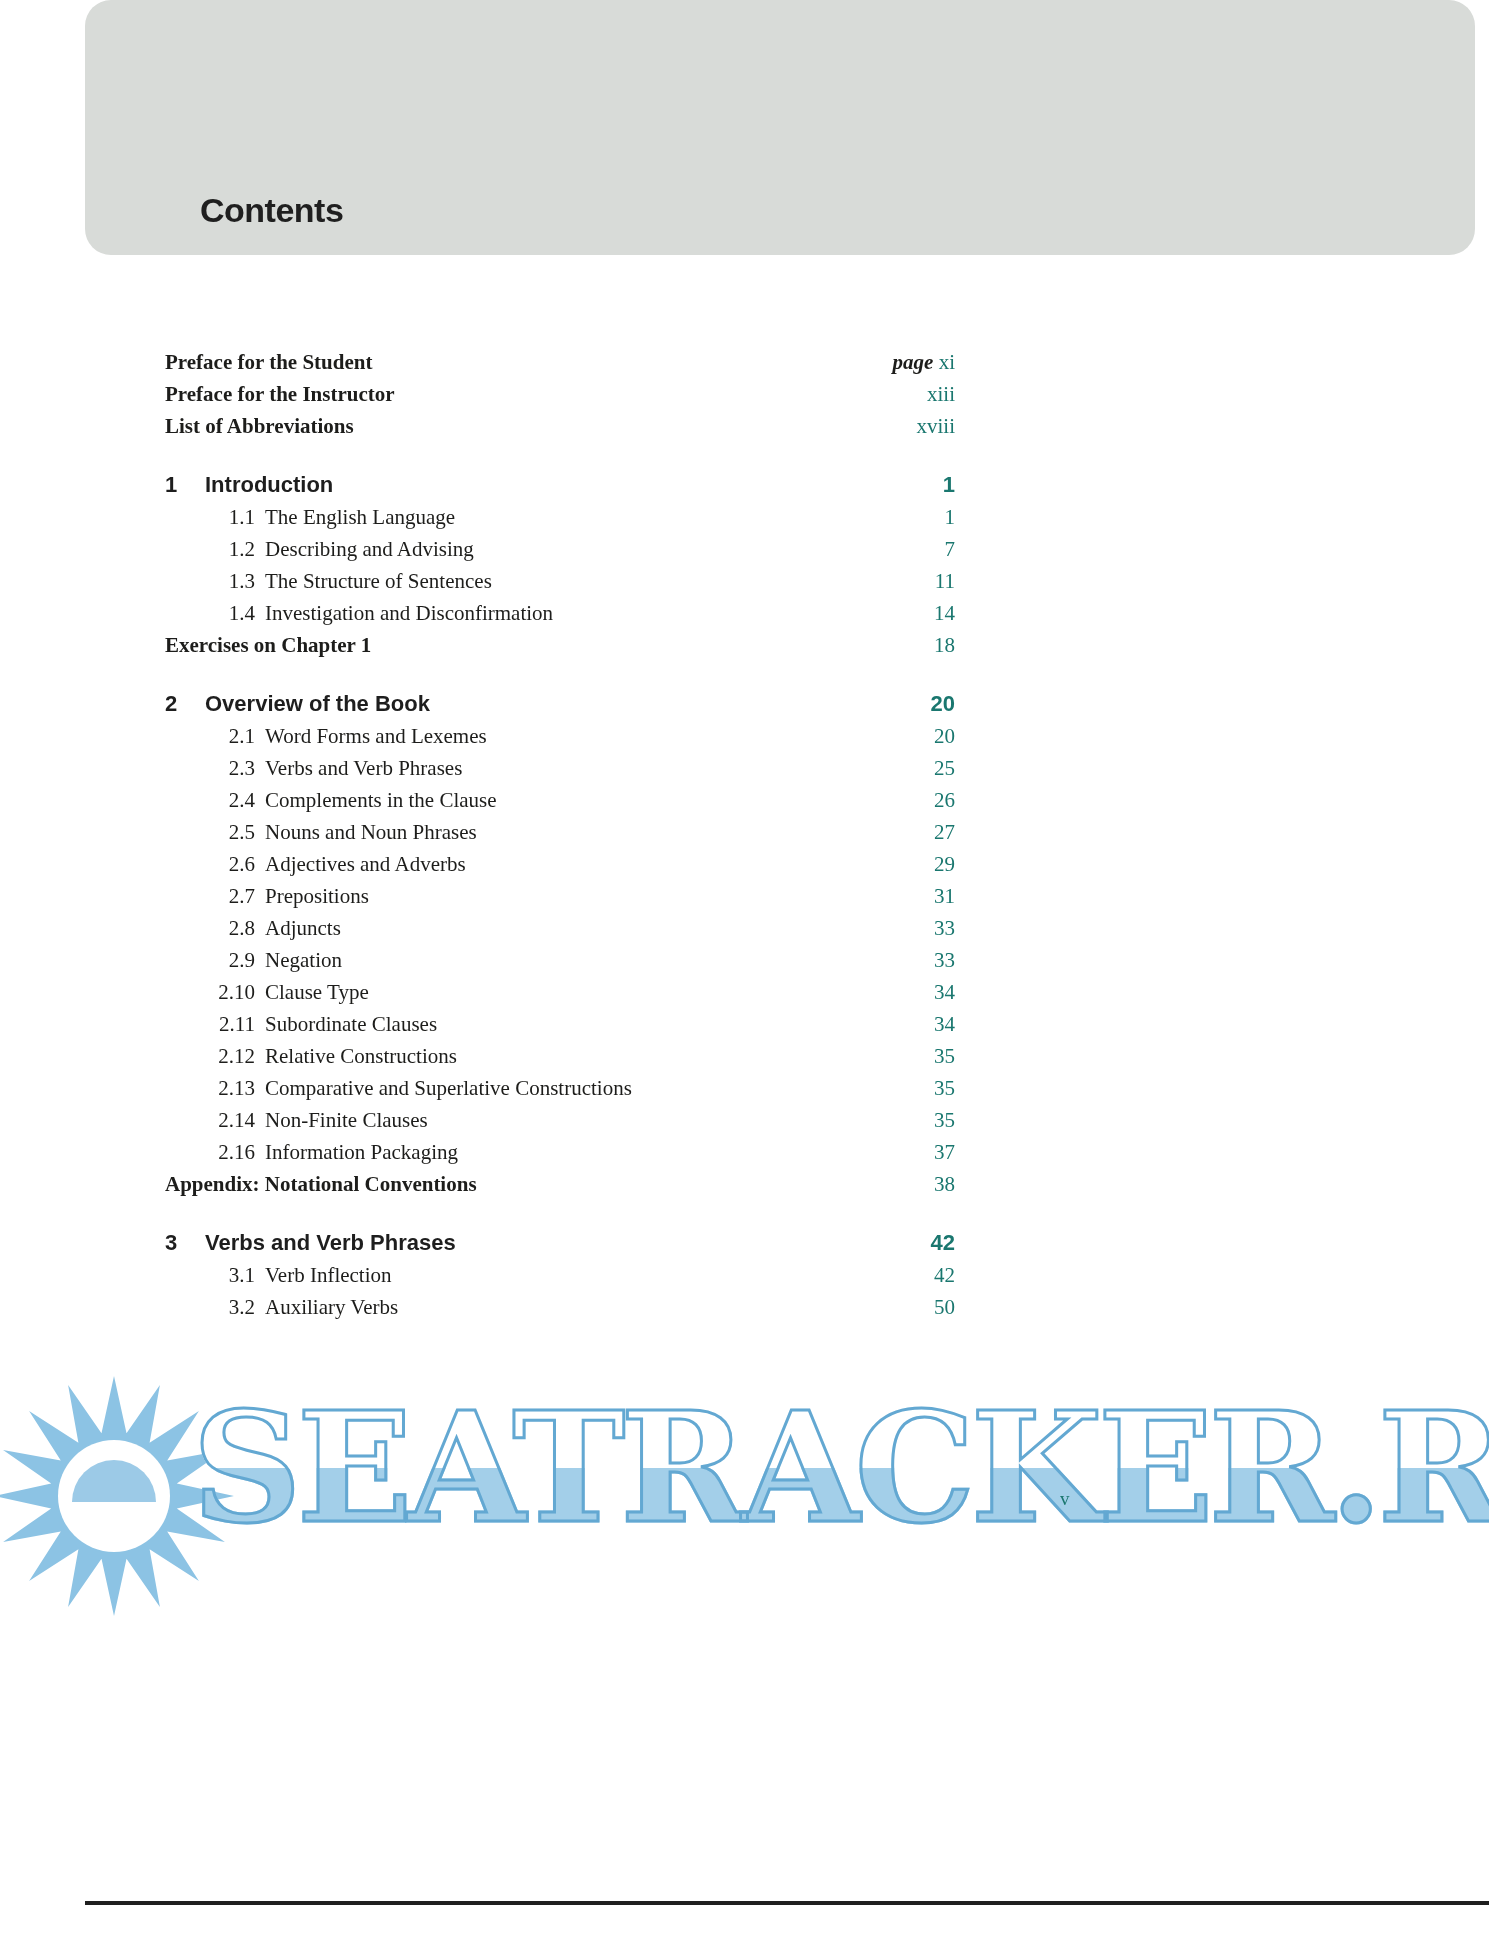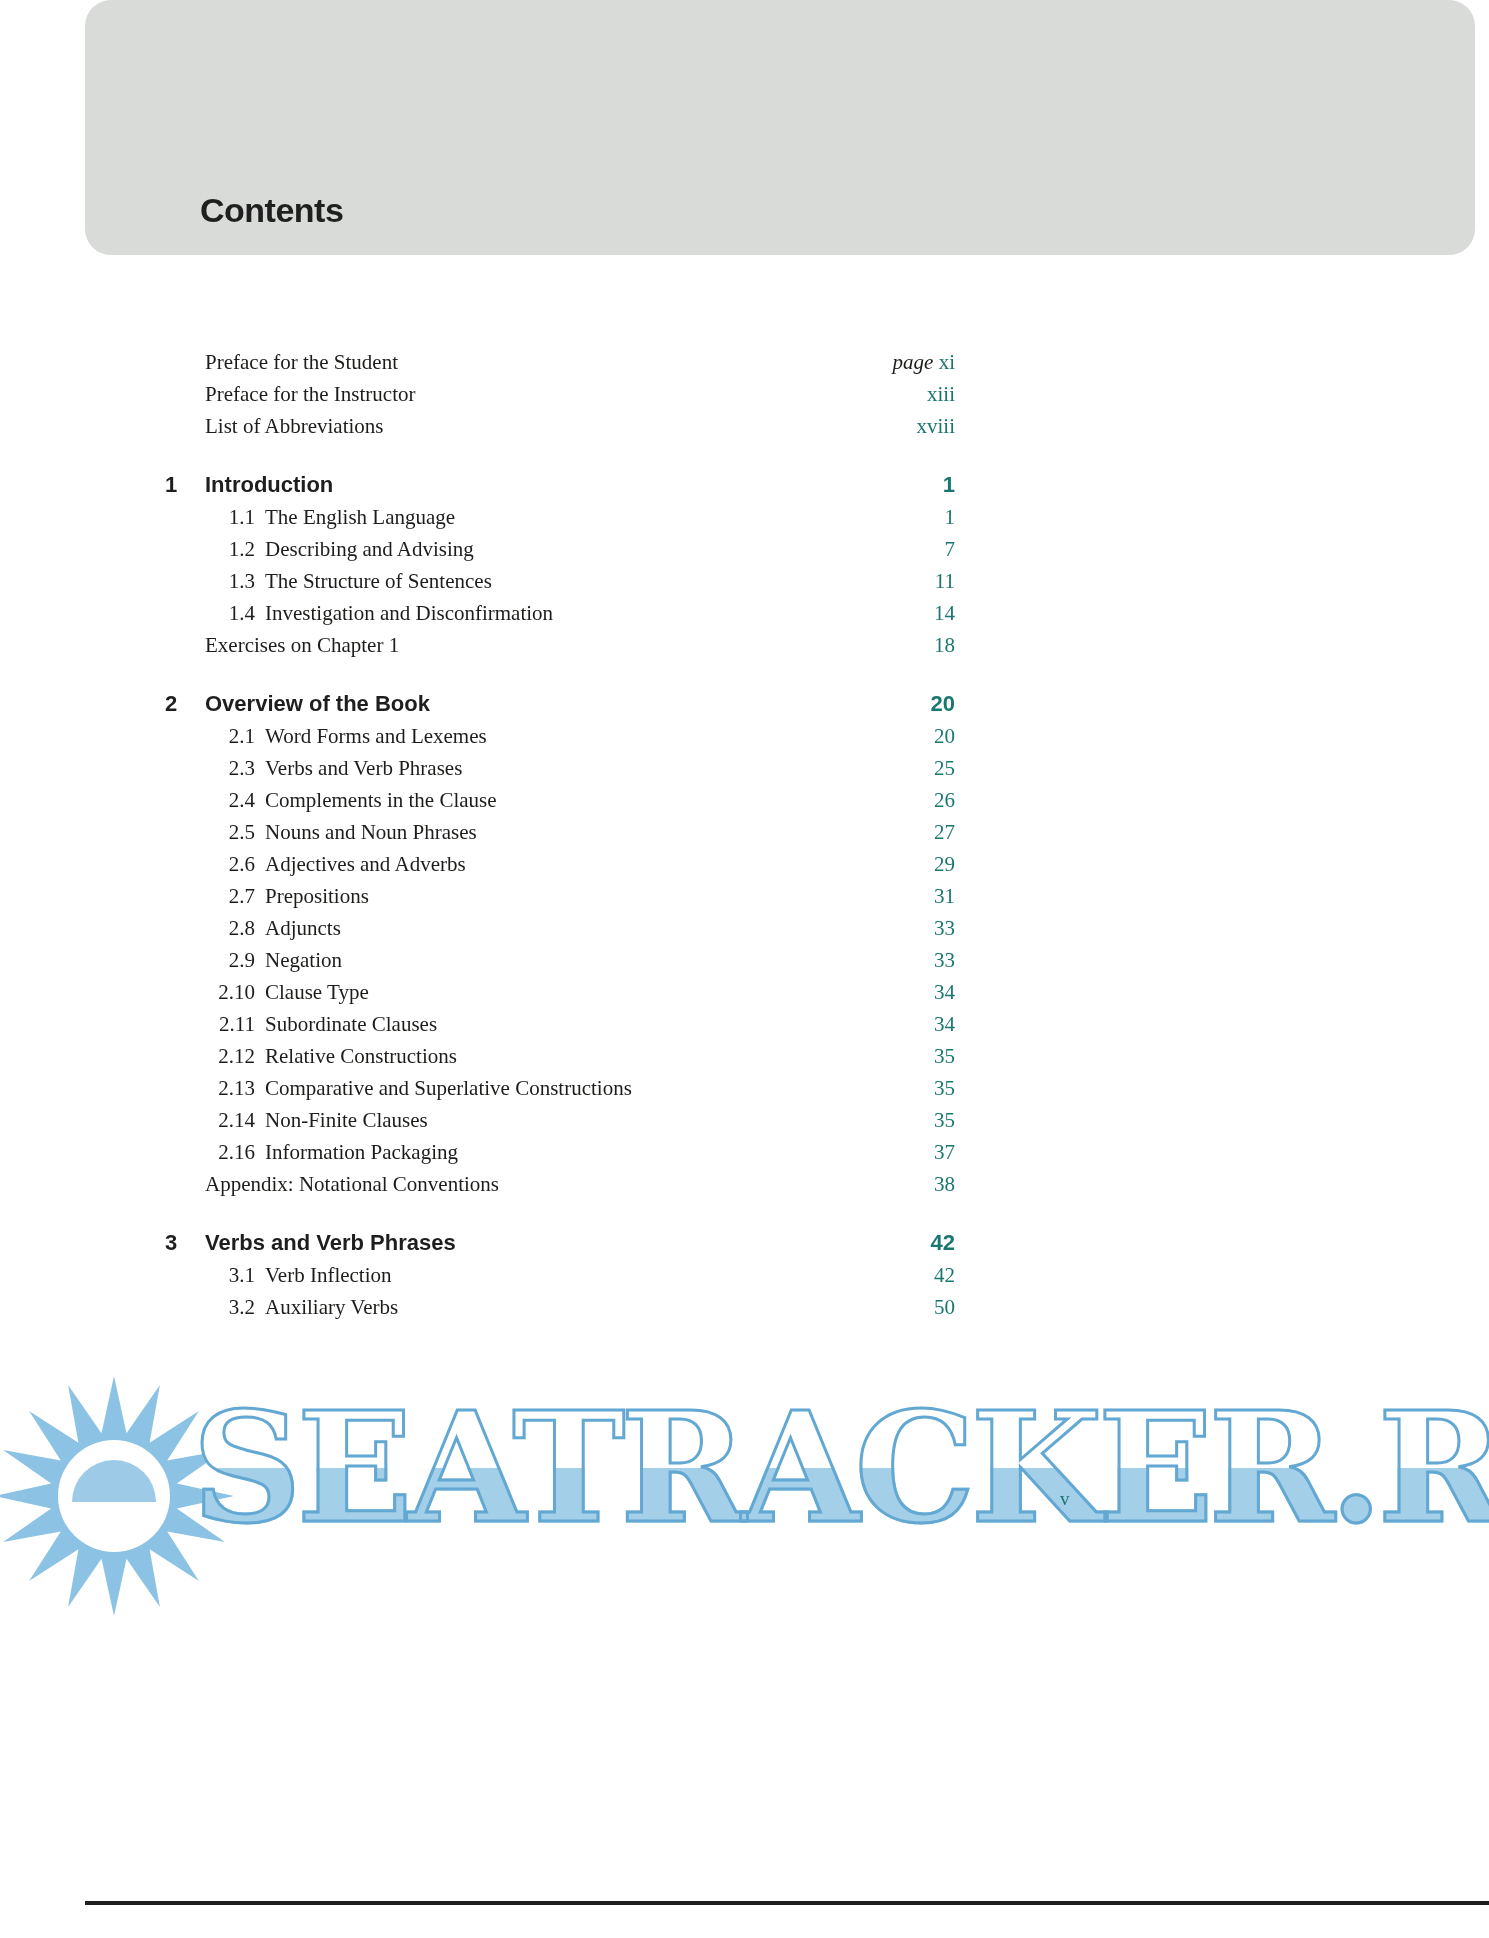--- a/index.html
+++ b/index.html
@@ -20,22 +20,22 @@
     font-size:34px;color:#1f1f1f;letter-spacing:-0.5px;margin-top:31px;
   }
   
   .toc{
     position:absolute;left:165px;top:346px;width:790px;
     font-size:21px;line-height:32px;
   }
   .row{display:flex;align-items:baseline;}
   .grow{flex:1 1 auto;}
   .page-num{color:#1a776f;white-space:nowrap;}
-  .page-prefix{font-style:italic;color:#1d1d1b;}
-  .plain-row .label{margin-left:40px;}
+  .page-prefix{font-style:italic;color:#1d1d1b;font-weight:bold;}
+  .plain-row .label{font-weight:bold;}
   .chapter{margin-top:27px;}
   .chapter-heading{
     font-family:"Liberation Sans",sans-serif;font-weight:bold;
     font-size:22px;color:#1e1e1e;
   }
   .chapter-heading .ch-num{display:inline-block;width:40px;}
   .chapter-heading .page-num{font-family:"Liberation Sans",sans-serif;font-weight:bold;}
   .sec-num{display:inline-block;width:90px;text-align:right;white-space:nowrap;}
   .sec-title{margin-left:10px;}
   

